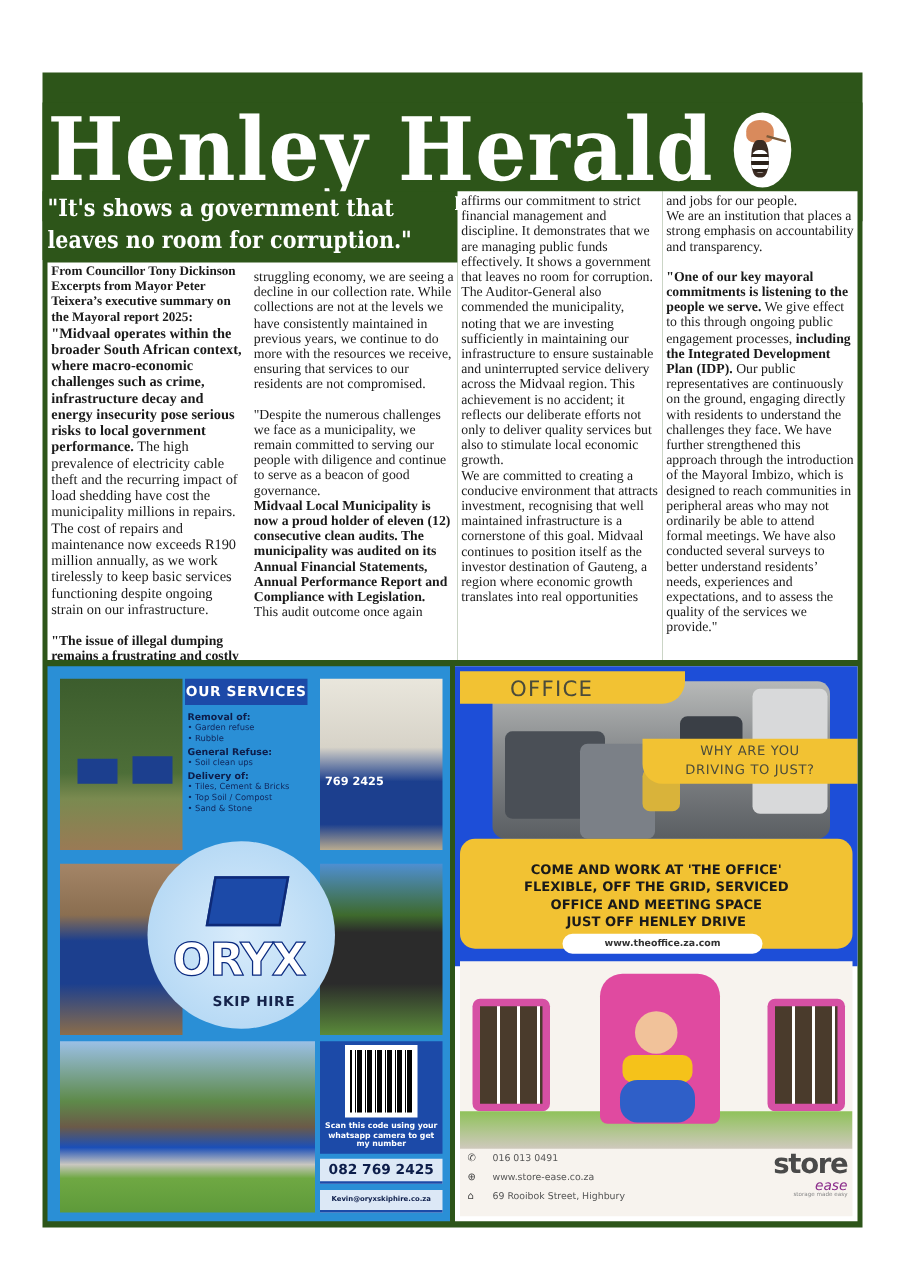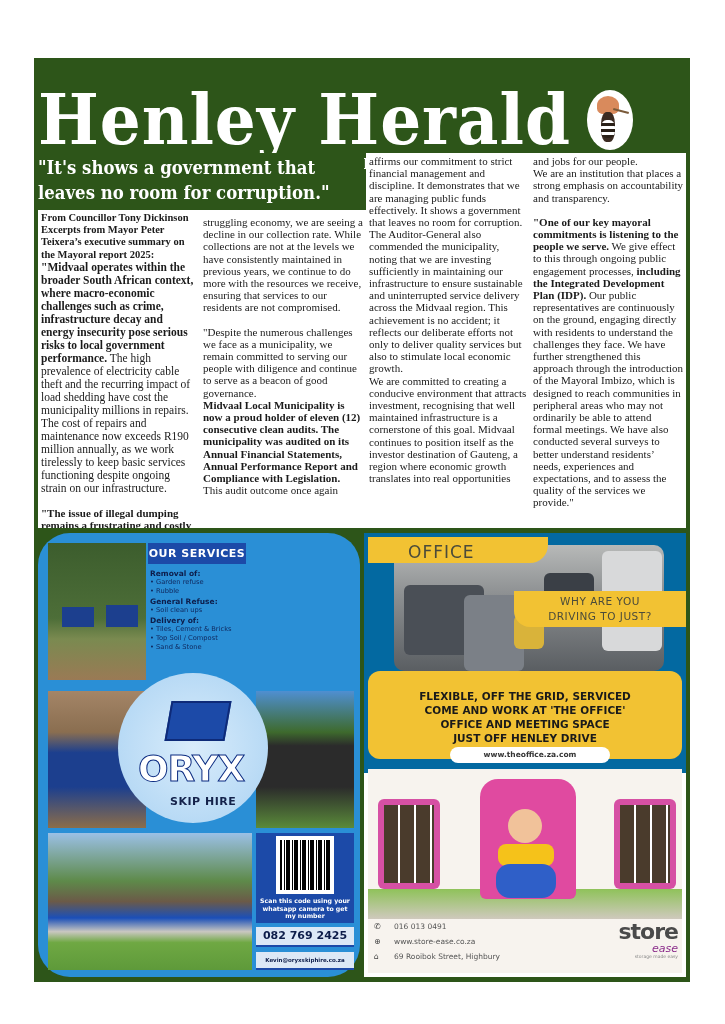--- a/index.html
+++ b/index.html
@@ -20,41 +20,41 @@
   .col { position: absolute; background: #fff; font-size: 11px; line-height: 12.2px; color: #1a1a1a; padding: 2px 3px; overflow: hidden; }
   .col p { margin: 0; }
   .col .gap { height: 12px; }
   .col b { font-weight: bold; }
   .c1 { left: 4px; top: 152px; width: 162px; height: 318px; }
   .c1 .lead { font-size: 10.5px; }
   .c2 { left: 166px; top: 152px; width: 166px; height: 318px; padding-top: 6px; }
   .c3 { left: 332px; top: 95px; width: 164px; height: 375px; }
   .c4 { left: 496px; top: 95px; width: 156px; height: 375px; }
   
-  .ad1 { position: absolute; left: 4px; top: 475px; width: 322px; height: 444px; background: #2a8fd6; border-radius: 32px; }
+  .ad1 { position: absolute; left: 4px; top: 475px; width: 322px; height: 444px; background: #2a8fd6; }
   .ad2 { position: absolute; left: 330px; top: 475px; width: 322px; height: 444px; background: #fff; }
   .photo { position: absolute; background: #5b7a3a; overflow: hidden; }
   .services { position: absolute; left: 110px; top: 10px; width: 98px; height: 140px; }
   .svc-title { background: #1c4aa8; color: #fff; font-family: "DejaVu Sans", sans-serif; font-weight: bold; font-size: 11px; text-align: center; padding: 4px 0; letter-spacing: 0.5px; }
   .svc-body { font-family: "DejaVu Sans", sans-serif; font-size: 6.7px; line-height: 9px; color: #102a60; padding: 4px 2px; }
   .svc-body .h { font-weight: bold; font-size: 7.5px; color: #0d1d4a; margin-top: 1px; }
   .logo-circle { position: absolute; left: 80px; top: 140px; width: 150px; height: 150px; border-radius: 50%; background: radial-gradient(circle, #d9ecfb 0%, #b8daf5 70%); }
   .oryx { position: absolute; left: 100px; top: 215px; font-family: "DejaVu Sans", sans-serif; font-weight: bold; font-size: 36px; color: #ffffff; -webkit-text-stroke: 1px #0a2a80; letter-spacing: -1px; }
   .skip { position: absolute; left: 132px; top: 262px; font-family: "DejaVu Sans", sans-serif; font-weight: bold; font-size: 11px; color: #14224a; letter-spacing: 0.5px; }
   .skip-icon { position: absolute; left: 130px; top: 168px; width: 60px; height: 40px; background: #1c4aa8; transform: skewX(-10deg); border: 2px solid #0e2a78; }
   .qr-panel { position: absolute; left: 218px; top: 300px; width: 98px; height: 90px; background: #1c4aa8; }
   .qr { position: absolute; left: 20px; top: 3px; width: 58px; height: 58px; background: #fff; padding: 4px; }
   .qr-inner { width: 100%; height: 100%; background:
       linear-gradient(90deg, #000 25%, transparent 25% 50%, #000 50% 60%, transparent 60% 75%, #000 75%),
       #fff; background-size: 8px 8px; }
   .qr-text { position: absolute; left: 2px; top: 64px; width: 94px; color: #fff; font-family: "DejaVu Sans", sans-serif; font-weight: bold; font-size: 6.2px; line-height: 7.5px; text-align: center; }
   .phone-box { position: absolute; left: 218px; top: 394px; width: 98px; height: 20px; background: #dce8f6; font-family: "DejaVu Sans", sans-serif; font-weight: bold; font-size: 11px; color: #0d1d4a; text-align: center; line-height: 18px; border-bottom: 2px solid #1c4aa8; }
   .email-box { position: absolute; left: 218px; top: 419px; width: 98px; height: 18px; background: #dce8f6; font-family: "DejaVu Sans", sans-serif; font-weight: bold; font-size: 5.5px; color: #0d1d4a; text-align: center; line-height: 16px; border-bottom: 2px solid #1c4aa8; }
   
-  .office-top { position: absolute; left: 0; top: 0; width: 322px; height: 240px; background: #0369a1; }
+  .office-top { position: absolute; left: 0; top: 0; width: 322px; height: 240px; background: #1d4ed8; }
   .office-logo-bar { position: absolute; left: 4px; top: 4px; width: 180px; height: 26px; background: #f2c233; border-radius: 0 0 18px 0; }
   .office-logo { position: absolute; left: 40px; top: 5px; font-family: "DejaVu Sans", sans-serif; font-size: 17px; color: #4b4b3a; letter-spacing: 1px; }
   .traffic { position: absolute; left: 30px; top: 12px; width: 270px; height: 126px; border-radius: 10px; background: linear-gradient(180deg, #b7b9b8 0%, #8c8f91 40%, #5a5e62 100%); overflow: hidden; }
   .car { position: absolute; background: #6b7075; border-radius: 6px; }
   .why { position: absolute; left: 150px; top: 58px; width: 172px; height: 36px; background: #f2c233; border-radius: 0 0 0 16px; font-family: "DejaVu Sans", sans-serif; font-size: 10.5px; color: #4b4b3a; text-align: center; line-height: 15px; padding-top: 3px; letter-spacing: 0.5px; }
   .office-yellow { position: absolute; left: 4px; top: 138px; width: 314px; height: 88px; background: #f2c233; border-radius: 12px; }
   .office-copy { position: absolute; left: 0; top: 18px; width: 314px; font-family: "DejaVu Sans", sans-serif; font-weight: bold; font-size: 10.5px; line-height: 14px; color: #1a1a1a; text-align: center; }
   .office-url { position: absolute; left: 82px; top: 76px; width: 160px; height: 16px; background: #fff; border-radius: 8px; font-family: "DejaVu Sans", sans-serif; font-weight: bold; font-size: 7.5px; color: #333; text-align: center; line-height: 16px; }
   .storeease { position: absolute; left: 4px; top: 236px; width: 314px; height: 204px; background: #f7f3ee; overflow: hidden; }
   .chair { position: absolute; left: 112px; top: 10px; width: 96px; height: 120px; background: #e04aa0; border-radius: 18px 18px 6px 6px; }
@@ -141,20 +141,23 @@
         <div>• Garden refuse</div>
         <div>• Rubble</div>
         <div class="h">General Refuse:</div>
         <div>• Soil clean ups</div>
         <div class="h">Delivery of:</div>
         <div>• Tiles, Cement &amp; Bricks</div>
         <div>• Top Soil / Compost</div>
         <div>• Sand &amp; Stone</div>
       </div>
     </div>
+    <div class="photo" style="left:218px;top:10px;width:98px;height:137px;background:linear-gradient(180deg,#e9e6dc 0%,#d7d3c8 40%,#1c3f8e 60%,#1c3f8e 85%,#b9ab8f 100%)">
+      <div style="position:absolute;left:4px;top:78px;color:#fff;font-family:'DejaVu Sans',sans-serif;font-weight:bold;font-size:9px">769 2425</div>
+    </div>
     <div class="photo" style="left:10px;top:158px;width:98px;height:137px;background:linear-gradient(180deg,#a48567 0%,#8a6e50 30%,#1c3f8e 45%,#1c3f8e 70%,#8b6d4a 100%)"></div>
     <div class="photo" style="left:218px;top:158px;width:98px;height:137px;background:linear-gradient(180deg,#4f8fd1 0%,#3e6a2d 30%,#2b2b2b 40%,#2b2b2b 70%,#5a8a3a 100%)"></div>
     <div class="logo-circle"></div>
     <div class="skip-icon"></div>
     <div class="oryx">ORYX</div>
     <div class="skip">SKIP HIRE</div>
     <div class="photo" style="left:10px;top:300px;width:204px;height:137px;background:linear-gradient(180deg,#9bc0e6 0%,#5e8a4a 35%,#6b5a48 50%,#1b4fb8 62%,#c9c7c0 72%,#6fa843 80%,#5e9a3a 100%)"></div>
     <div class="qr-panel">
       <div class="qr">
           <div class="qr-inner"></div>
@@ -176,22 +179,22 @@
       </div>
       <div class="office-logo-bar">
         <div class="office-logo">OFFICE</div>
       </div>
       <div class="why">
         <div>WHY ARE YOU</div>
         <div>DRIVING TO JUST?</div>
       </div>
       <div class="office-yellow">
         <div class="office-copy">
+          <div>COME AND WORK AT 'THE OFFICE'</div>
           <div>FLEXIBLE, OFF THE GRID, SERVICED</div>
-          <div>COME AND WORK AT 'THE OFFICE'</div>
           <div>OFFICE AND MEETING SPACE</div>
           <div>JUST OFF HENLEY DRIVE</div>
         </div>
         <div class="office-url">www.theoffice.za.com</div>
       </div>
     </div>
 
     <div class="storeease">
       <div class="window-l">
           <div class="win-glass"></div>

